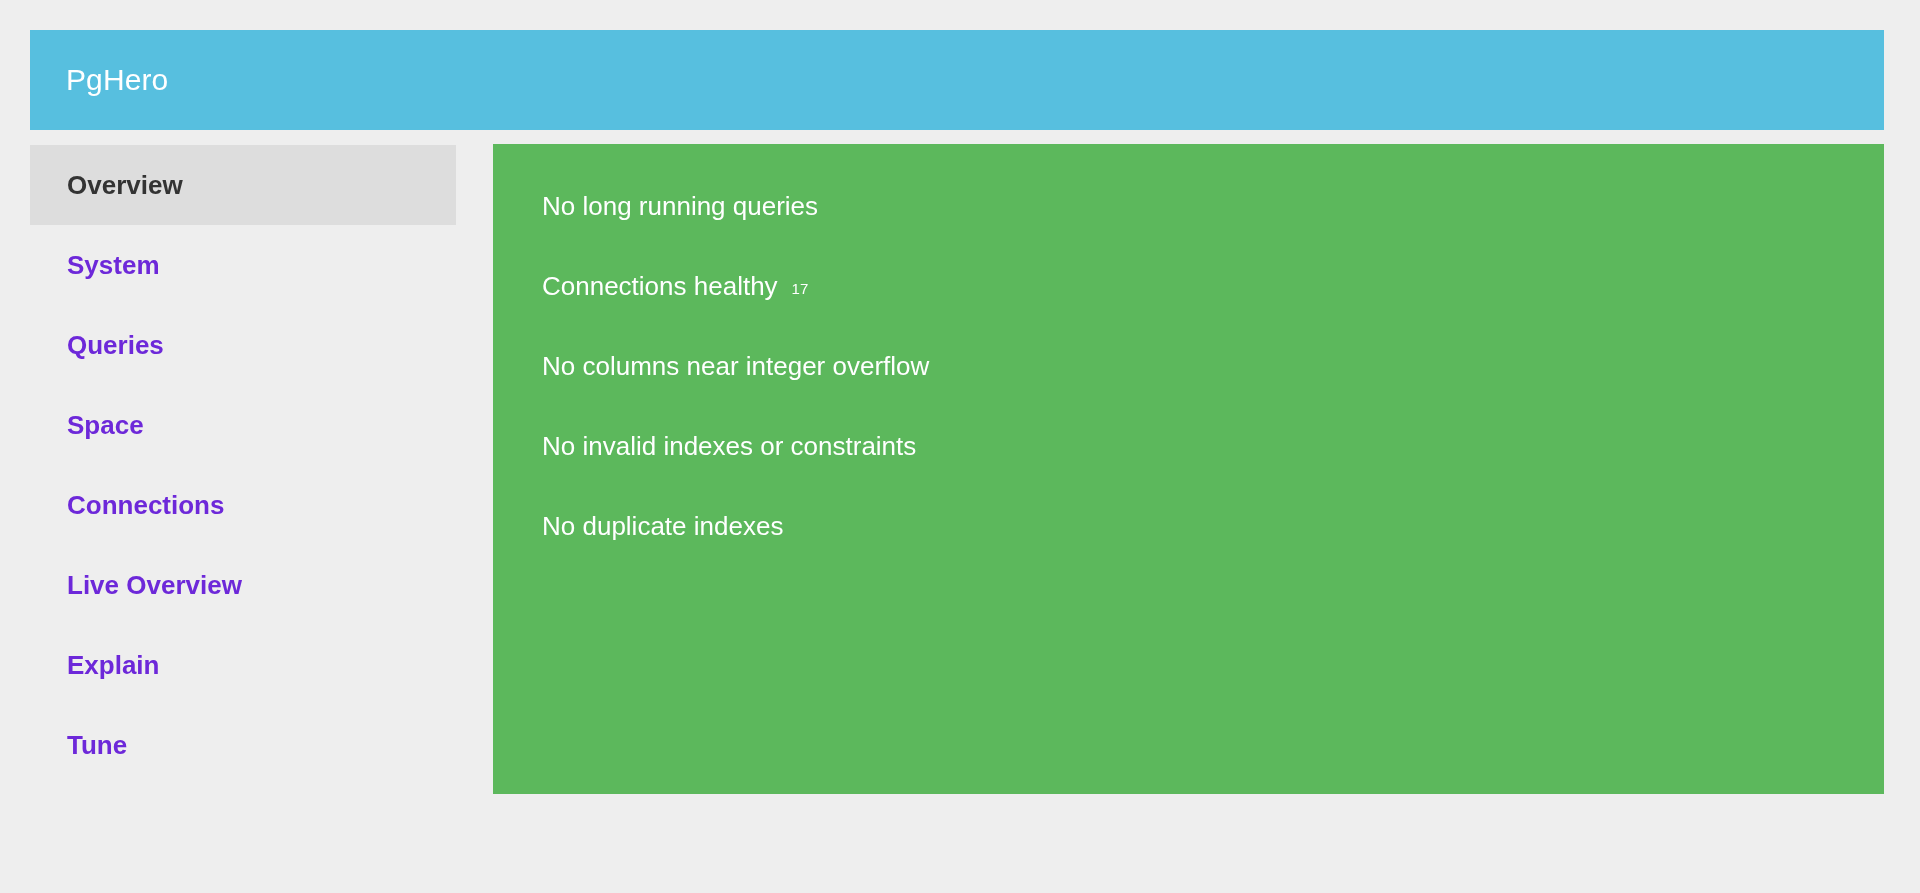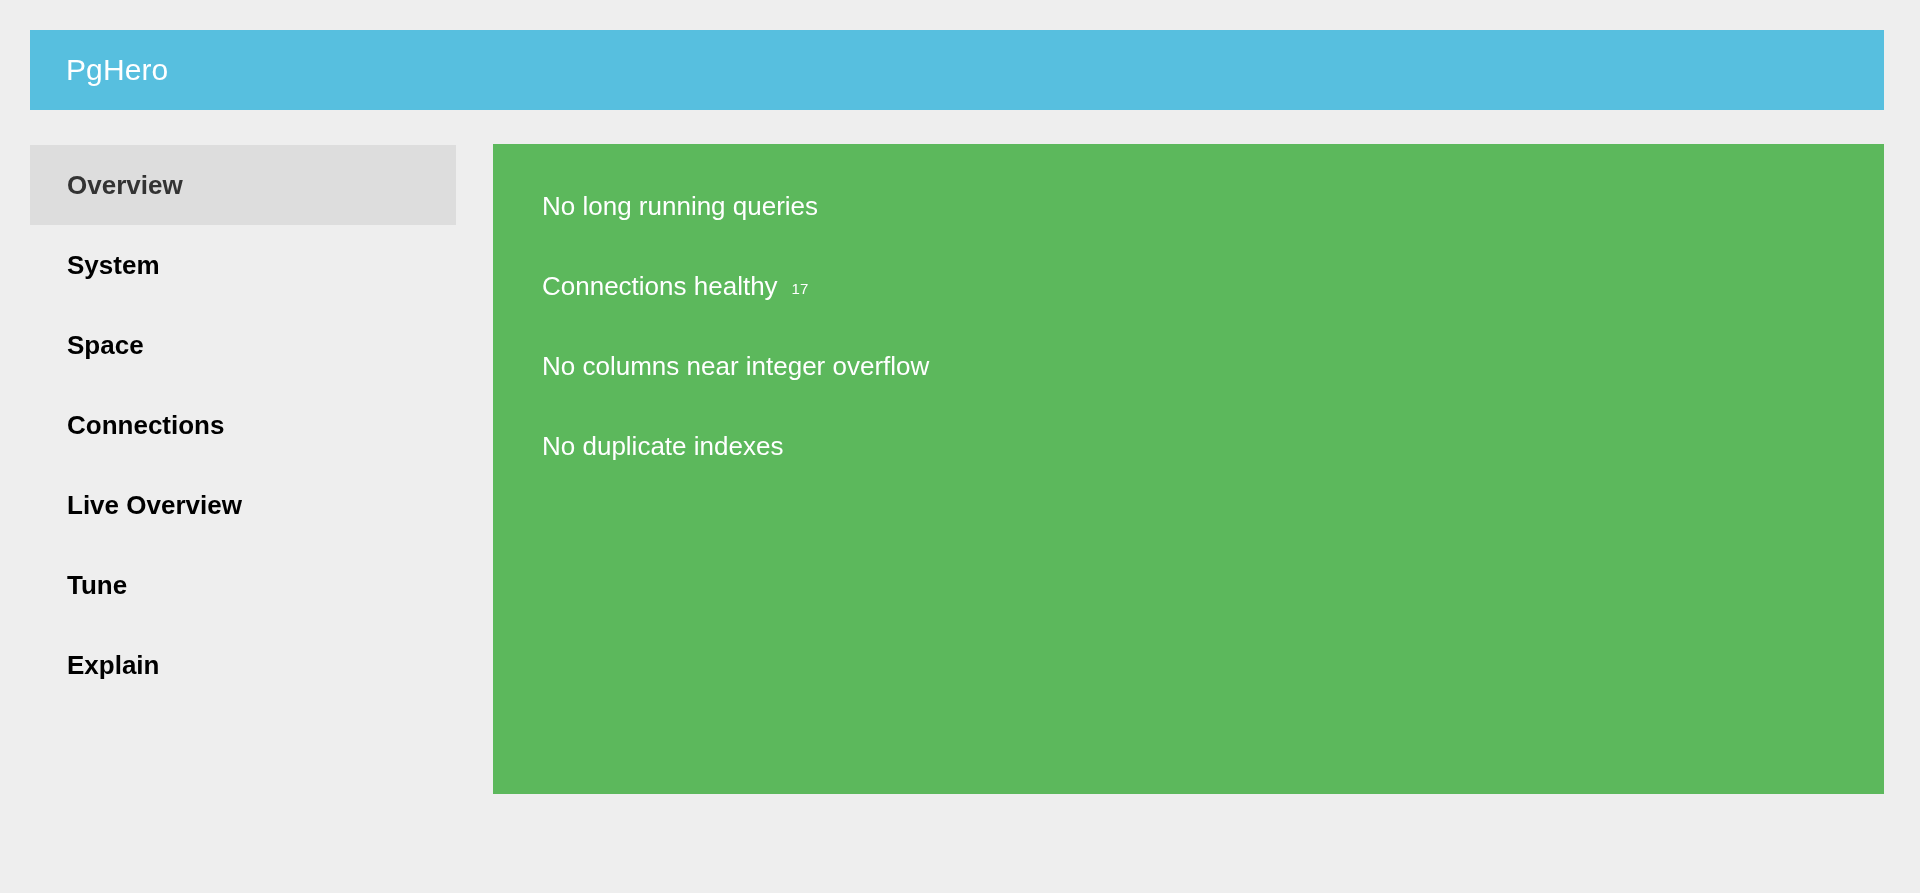--- a/index.html
+++ b/index.html
@@ -22,21 +22,21 @@
     width: 1920px;
     height: 893px;
   }
 
   
   .navbar {
     position: absolute;
     left: 30px;
     top: 30px;
     width: 1854px;
-    height: 80px;
+    height: 100px;
     background: #57bfdf;
     display: flex;
     align-items: center;
   }
 
   .navbar-brand {
     color: #ffffff;
     font-size: 30px;
     line-height: 1;
     font-weight: 400;
@@ -64,21 +64,21 @@
     font-weight: bold;
   }
 
   .nav-item {
     display: block;
     width: 426px;
     height: 80px;
     line-height: 80px;
     padding-left: 37px;
     font-size: 26px;
-    color: #000000;
+    color: #6d28d9;
     background: transparent;
     text-decoration: none;
     cursor: pointer;
     white-space: nowrap;
   }
 
   .nav-item.active {
     background: #dddddd;
     color: #333333;
   }
@@ -126,42 +126,46 @@
 
   <div class="navbar">
     <a class="navbar-brand" href="#">PgHero</a>
   </div>
 
   <div class="content">
 
     <nav class="sidebar">
       <a class="nav-item active" href="#">Overview</a>
       <a class="nav-item" href="#">System</a>
+      <a class="nav-item" href="#">Queries</a>
       <a class="nav-item" href="#">Space</a>
       <a class="nav-item" href="#">Connections</a>
       <a class="nav-item" href="#">Live Overview</a>
+      <a class="nav-item" href="#">Explain</a>
       <a class="nav-item" href="#">Tune</a>
-      <a class="nav-item" href="#">Explain</a>
     </nav>
 
     <section class="panel-success">
 
       <a class="status-row" href="#">
         <span class="status-label">No long running queries</span><span class="status-count"></span>
       </a>
 
       <a class="status-row" href="#">
         <span class="status-label">Connections healthy</span><span class="status-count">17</span>
       </a>
 
 
       <a class="status-row" href="#">
         <span class="status-label">No columns near integer overflow</span><span class="status-count"></span>
       </a>
 
+      <a class="status-row" href="#">
+        <span class="status-label">No invalid indexes or constraints</span><span class="status-count"></span>
+      </a>
 
       <a class="status-row" href="#">
         <span class="status-label">No duplicate indexes</span><span class="status-count"></span>
       </a>
 
 
 
     </section>
 
   </div>

